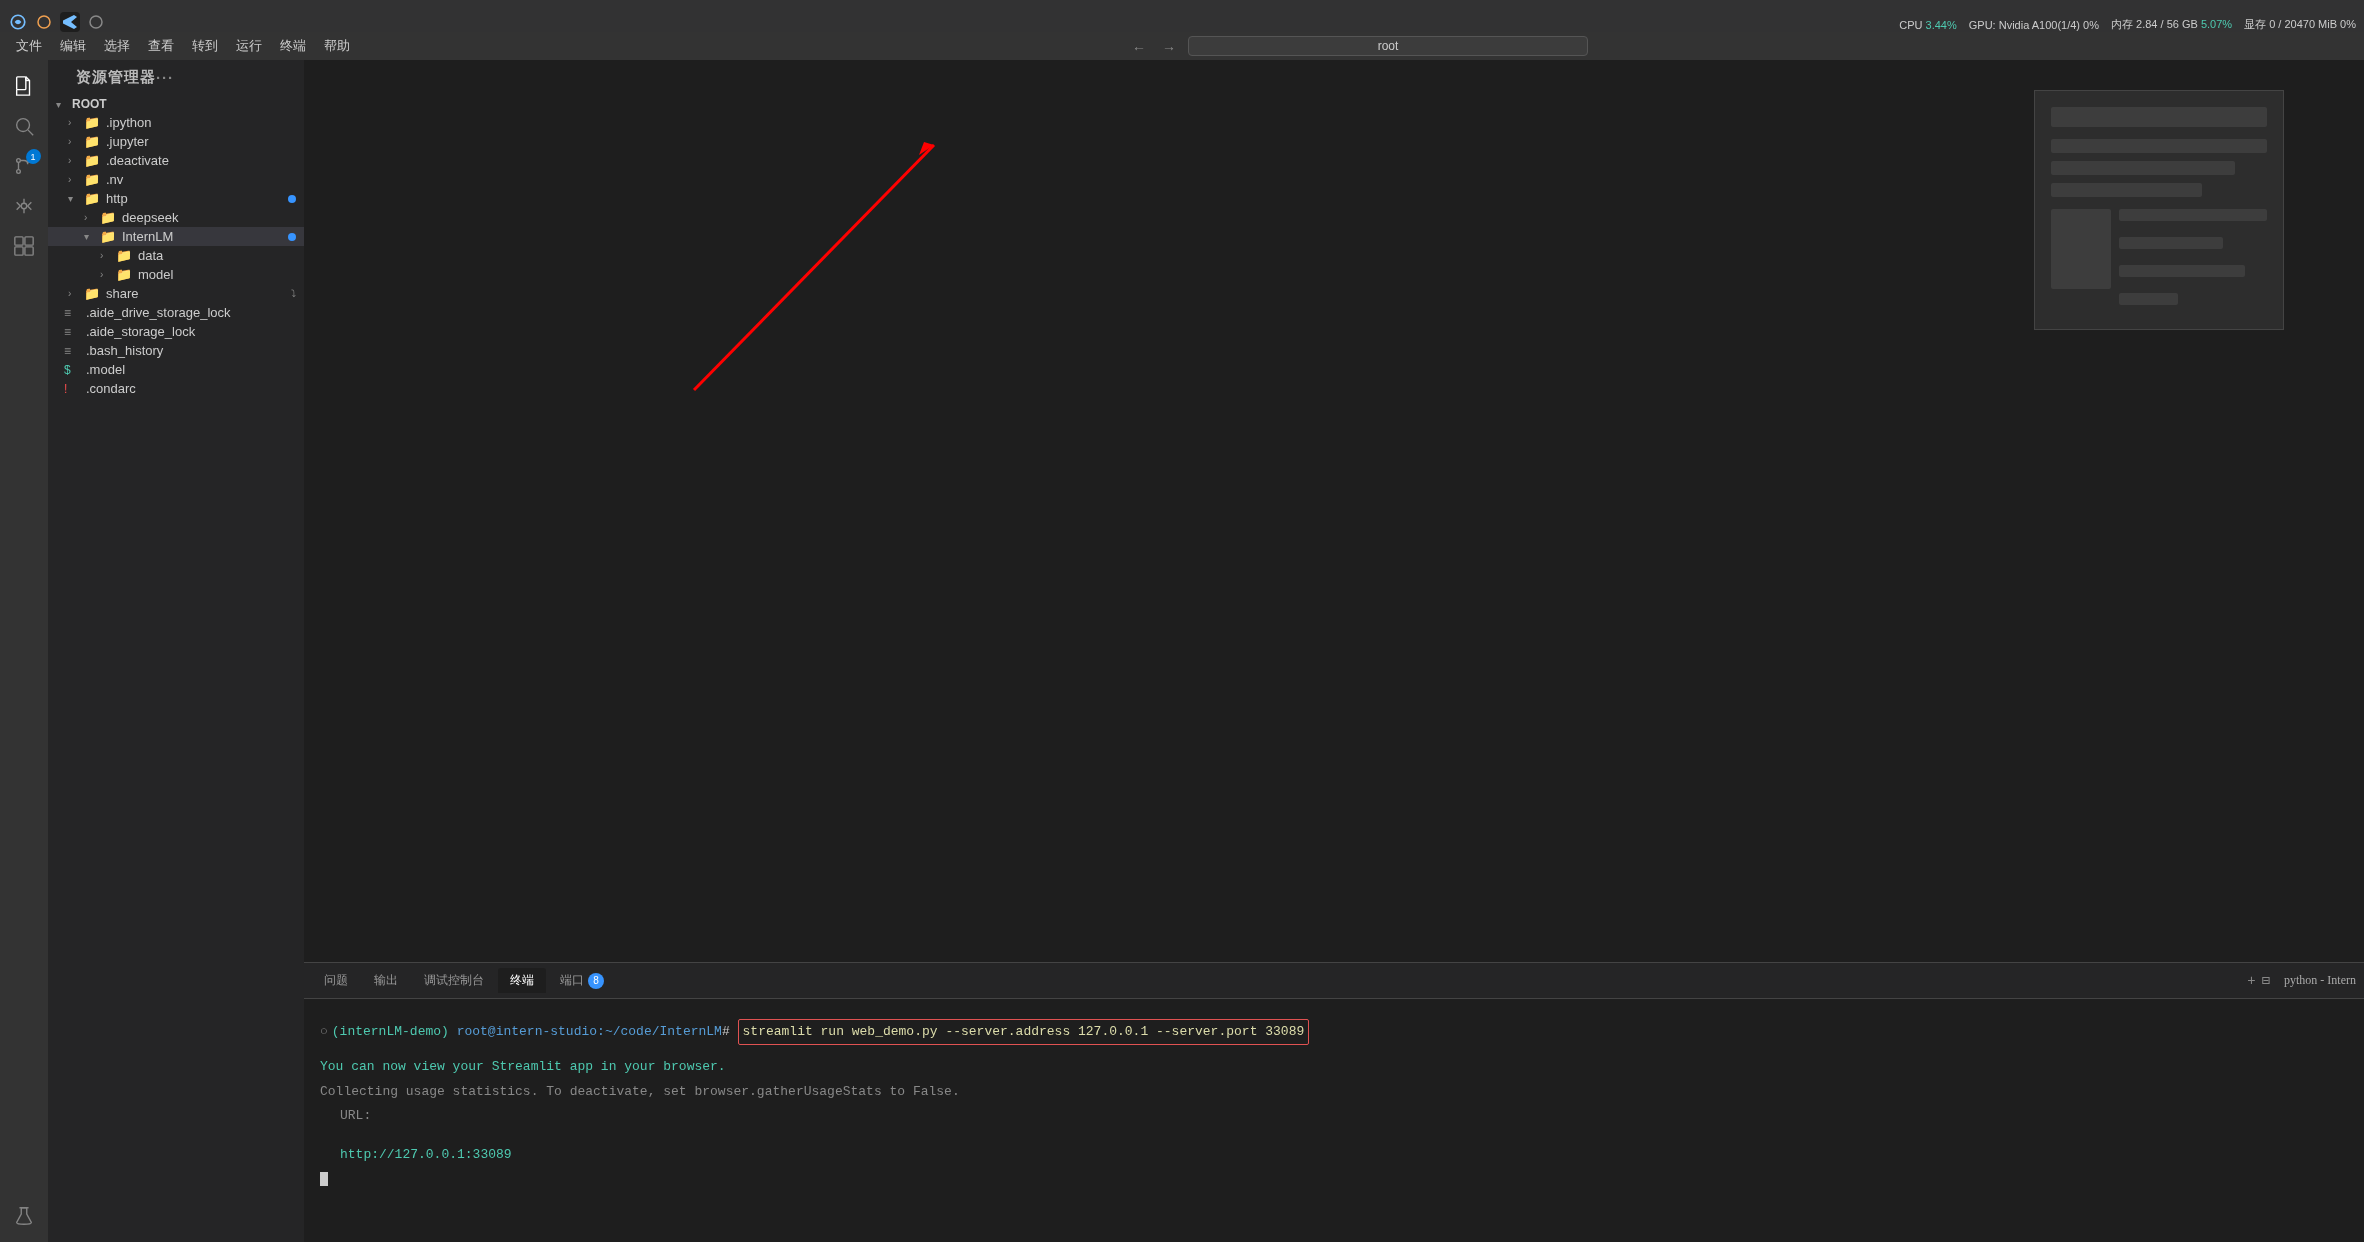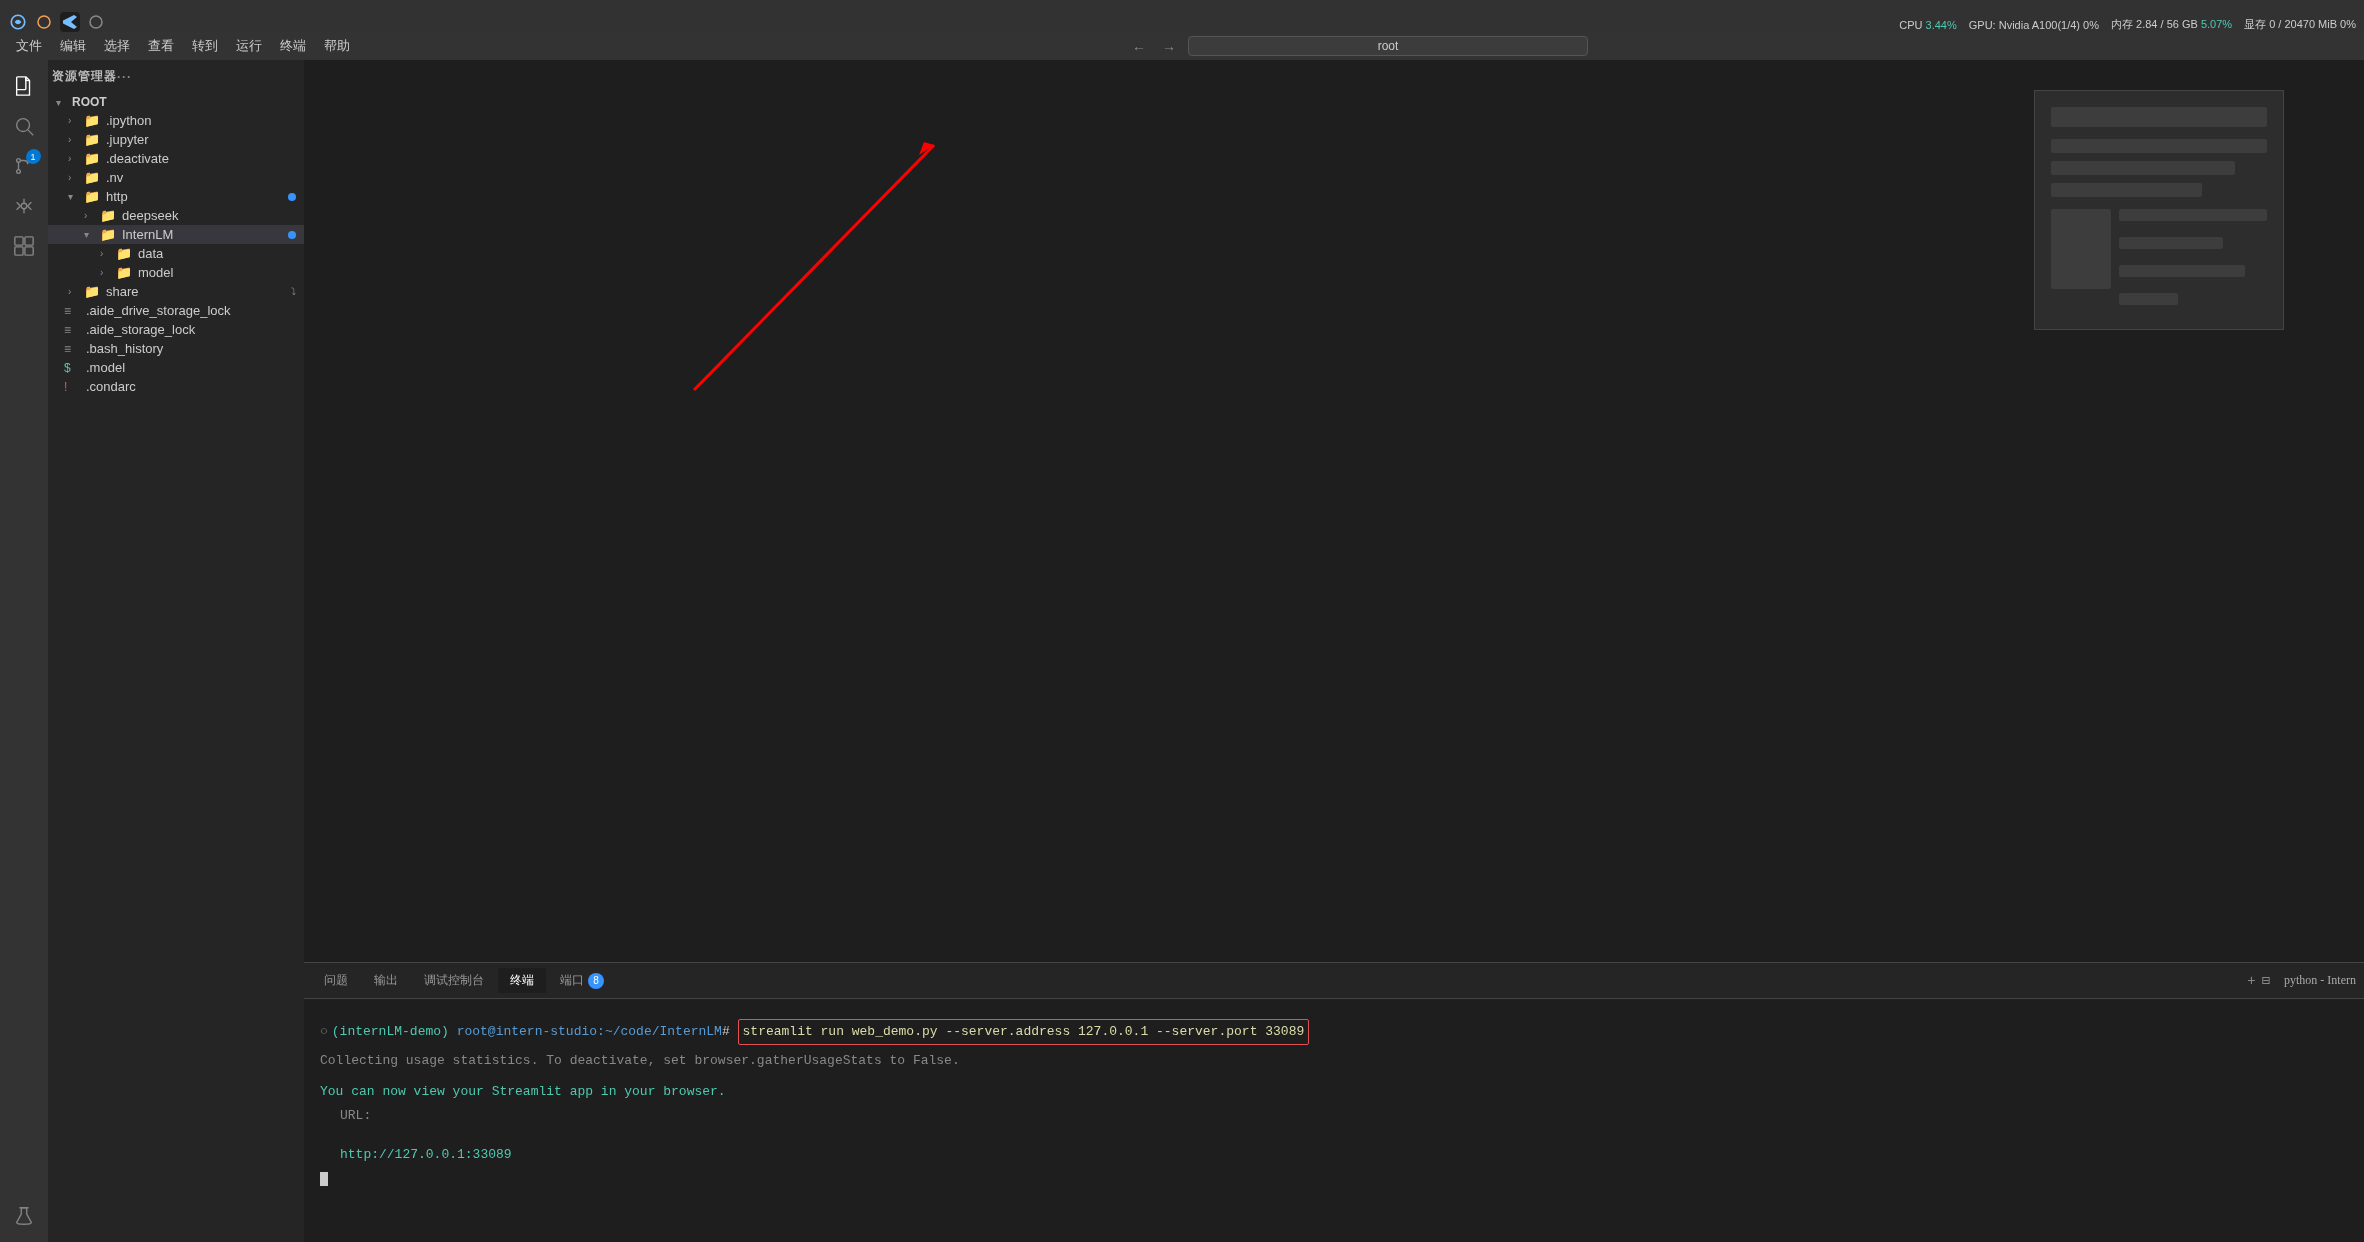--- a/index.html
+++ b/index.html
@@ -152,22 +152,22 @@
       background: #252526;
       display: flex;
       flex-direction: column;
       overflow-y: auto;
       font-family: 'Segoe UI', Arial, sans-serif;
     }
     .sidebar-header {
       display: flex;
       align-items: center;
       justify-content: flex-start;
-      padding: 8px 4px;
-      font-size: 12px;
+      padding: 8px 28px;
+      font-size: 15px;
       font-weight: 600;
       text-transform: uppercase;
       letter-spacing: 1px;
       color: #bbbbbb;
     }
     .sidebar-dots {
       color: #888;
       cursor: pointer;
     }
     .tree-item {
@@ -601,25 +601,25 @@
         <div class="term-line">
           <span class="term-prompt-circle">○</span>
           <span class="term-env">(internLM-demo)</span>
           <span>&nbsp;</span>
           <span class="term-user">root@intern-studio</span>
           <span class="term-path">:~/code/InternLM</span>
           <span class="term-hash">#</span>
           <span>&nbsp;</span>
           <span class="term-cmd-highlight">streamlit run web_demo.py --server.address 127.0.0.1 --server.port 33089</span>
         </div>
+        <div class="term-line" style="margin-top:8px;">
+          <span class="term-streamlit-msg">You can now view your Streamlit app in your browser.</span>
+        </div>
         <div class="term-line" style="margin-top:6px;">
           <span class="term-output">Collecting usage statistics. To deactivate, set browser.gatherUsageStats to False.</span>
-        </div>
-        <div class="term-line" style="margin-top:8px;">
-          <span class="term-streamlit-msg">You can now view your Streamlit app in your browser.</span>
         </div>
         <div class="term-line" style="margin-top:4px;padding-left:20px;flex-direction:column;">
           <span class="term-url-label">URL:</span>
           <span>&nbsp;&nbsp;</span>
           <span class="term-url">http://127.0.0.1:33089</span>
         </div>
         <div class="term-line" style="margin-top:8px;">
           <span class="term-cursor"></span>
         </div>
       </div>

